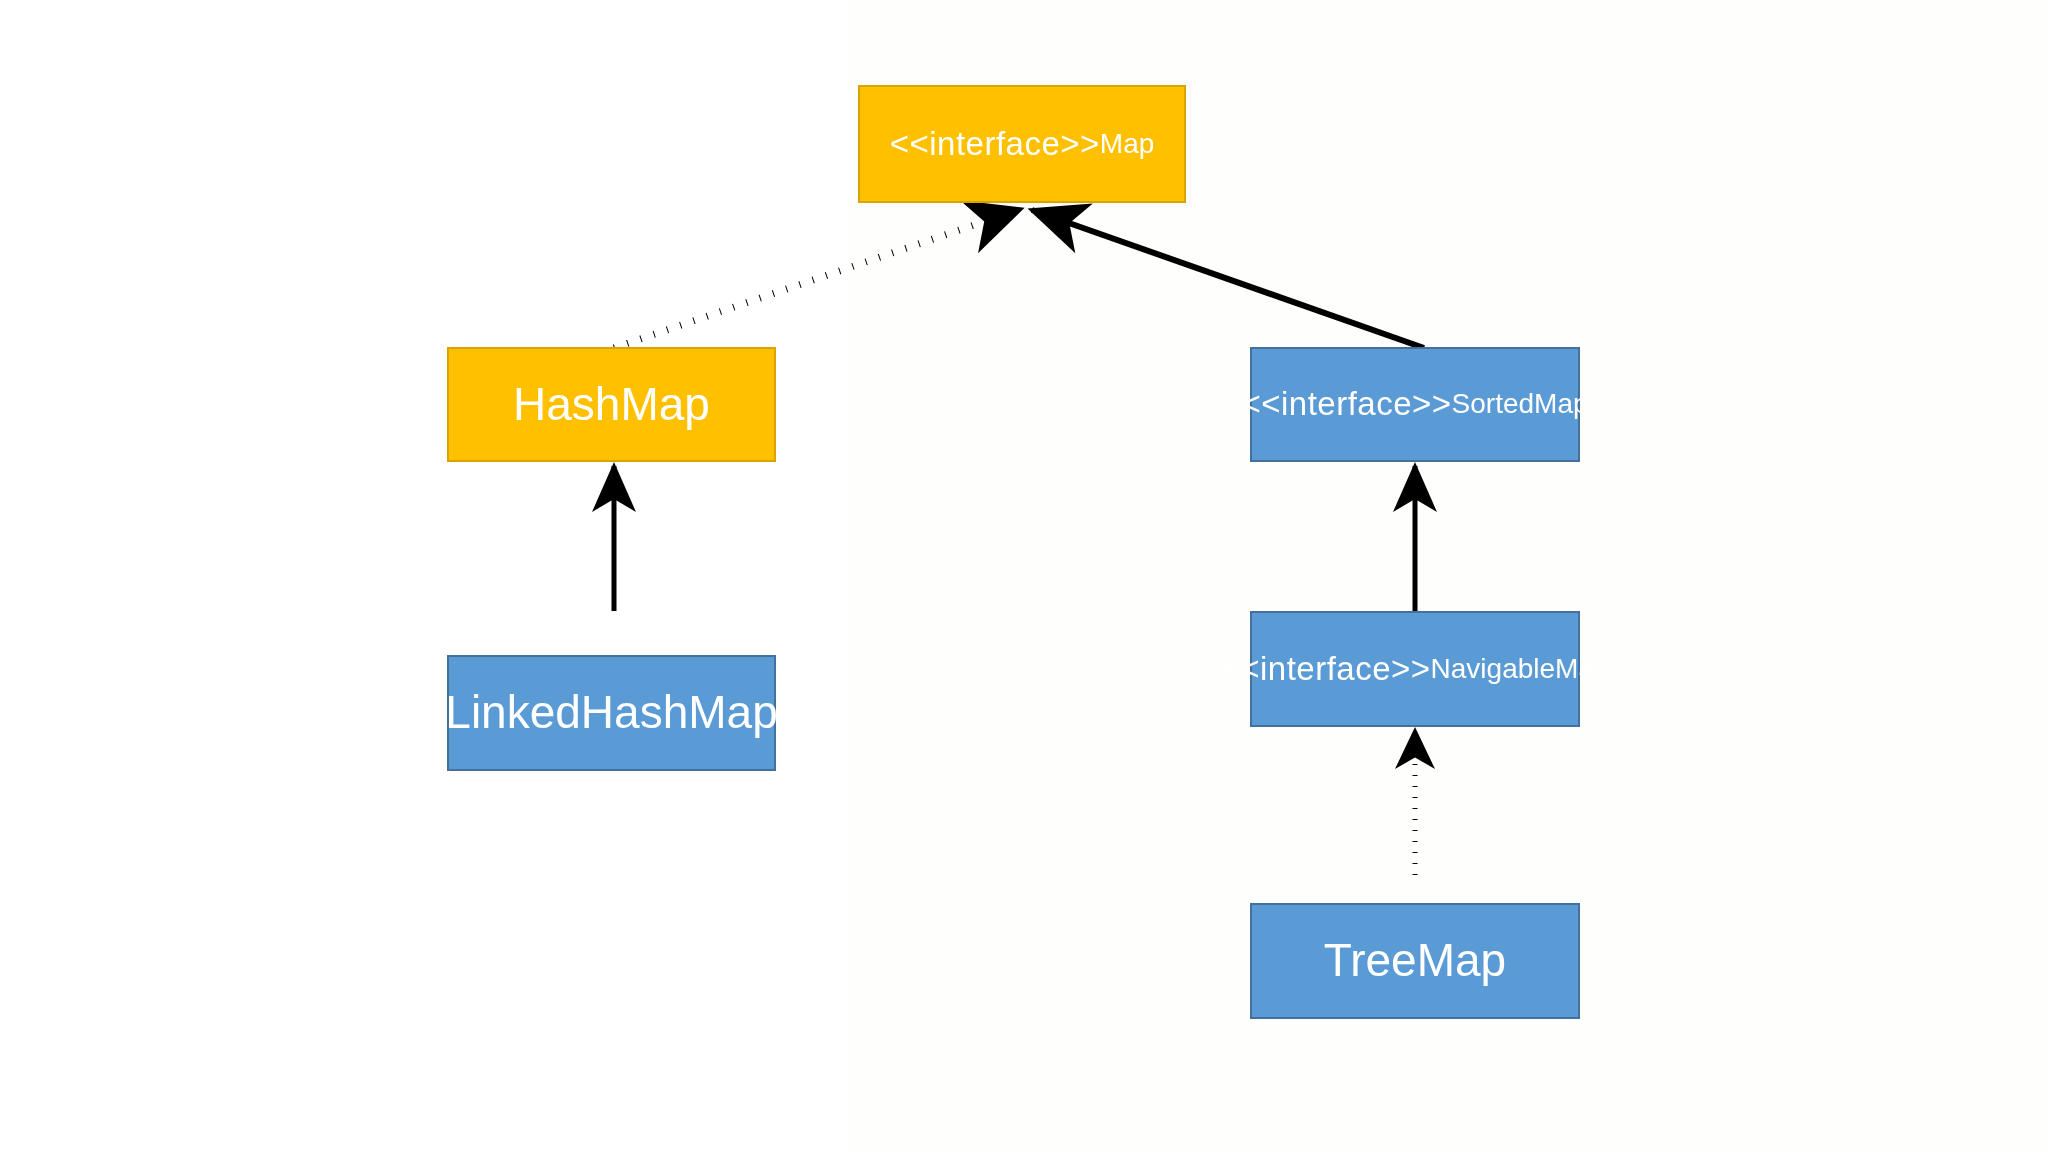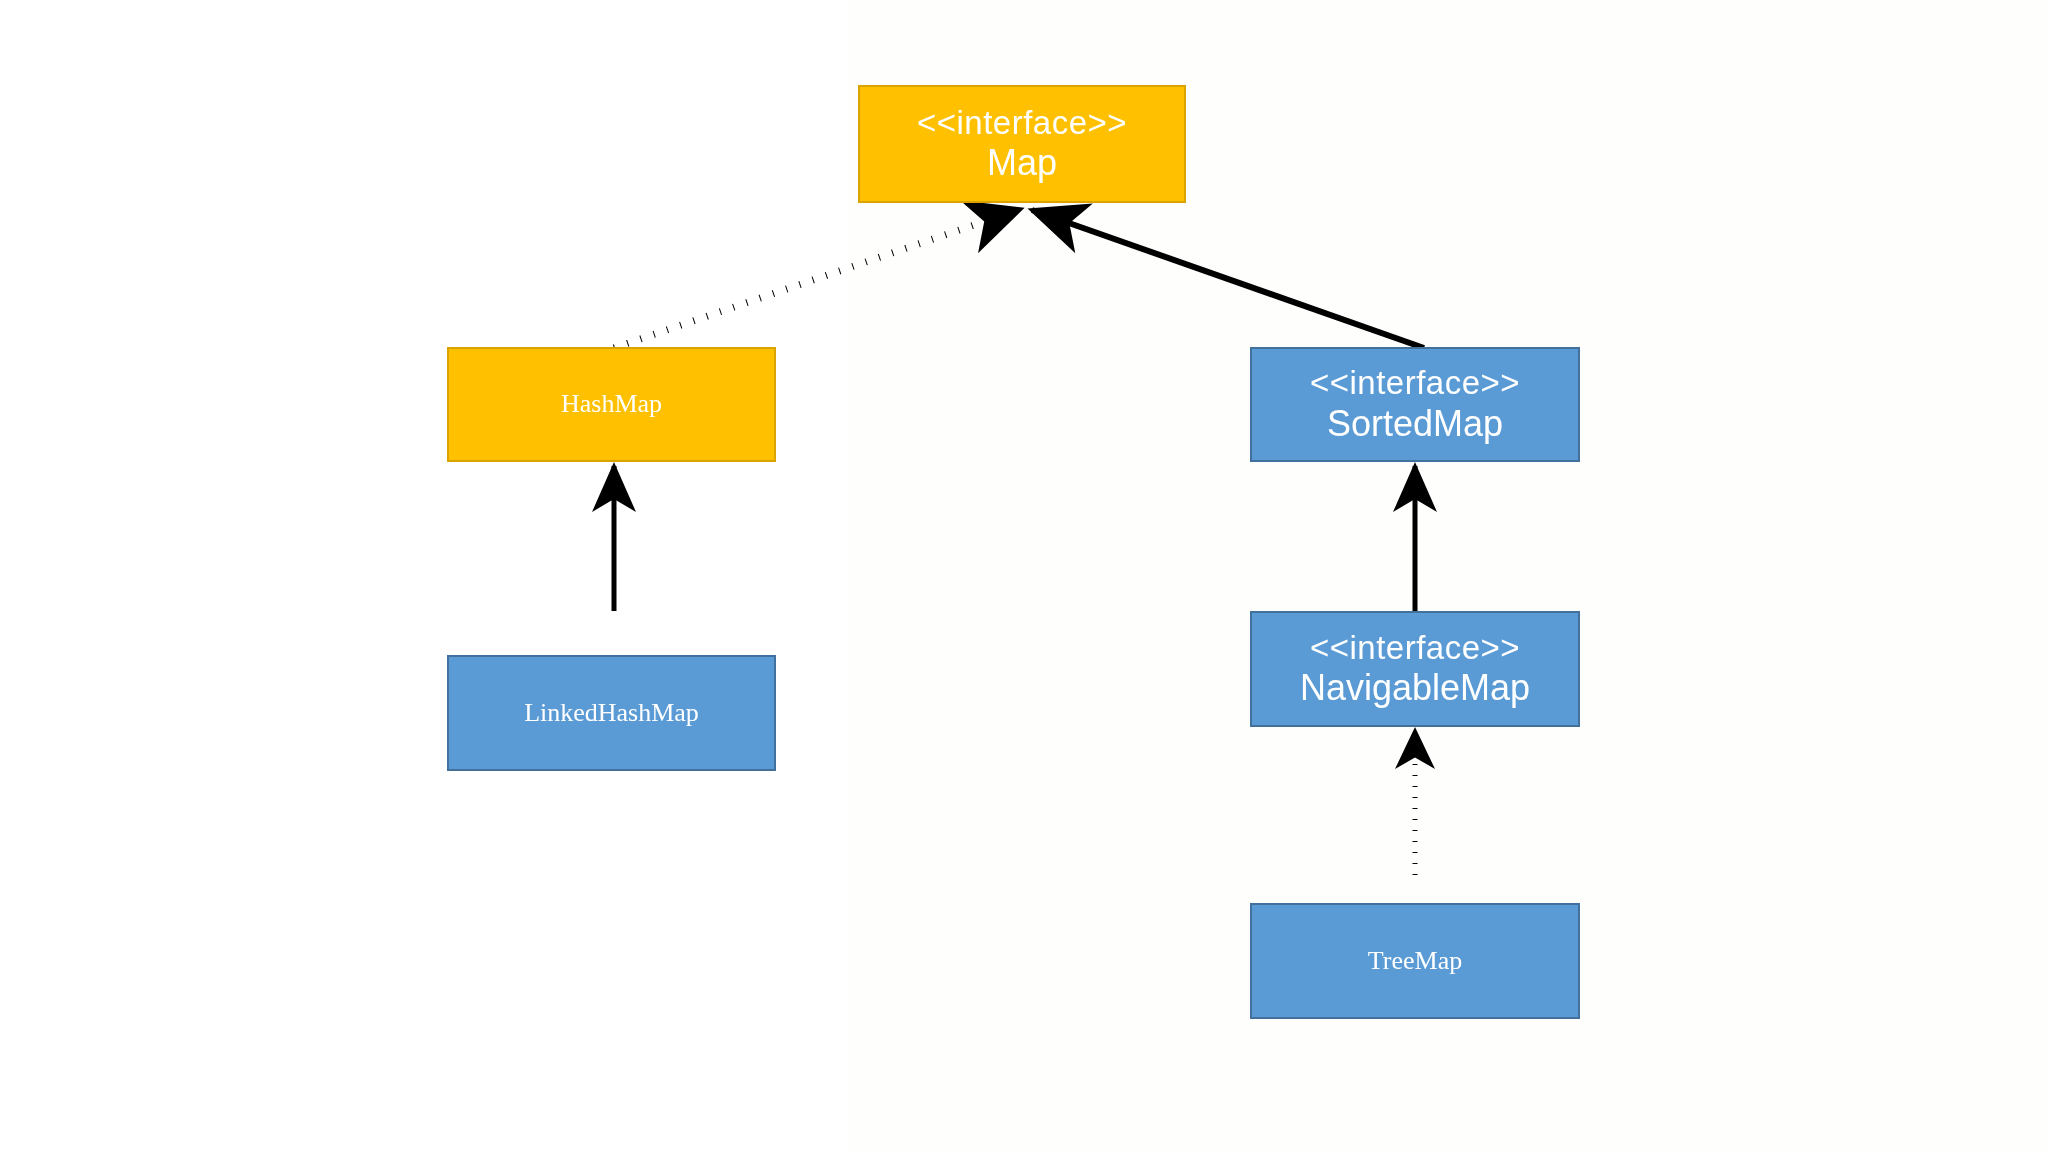--- a/index.html
+++ b/index.html
@@ -29,38 +29,37 @@
     left: 0;
     top: 0;
     width: 2048px;
     height: 1152px;
     pointer-events: none;
   }
   .node {
     position: absolute;
     box-sizing: border-box;
     display: flex;
-    flex-direction: column;
+    flex-direction: row;
     align-items: center;
     justify-content: center;
     color: #ffffff;
     line-height: 1.16;
     text-align: center;
     white-space: nowrap;
   }
   .node .stereotype {
     font-size: 33px;
     letter-spacing: 0.5px;
   }
   .node .cname {
-    font-size: 36px;
+    font-size: 28px;
   }
   .node.single .cname {
-    font-size: 26px;
-    font-family: Liberation Serif, serif;
+    font-size: 46px;
   }
   .node.yellow {
     background: #FFC000;
     border: 2px solid #D9A400;
   }
   .node.blue {
     background: #5B9BD5;
     border: 2px solid #41719C;
   }
 </style>

